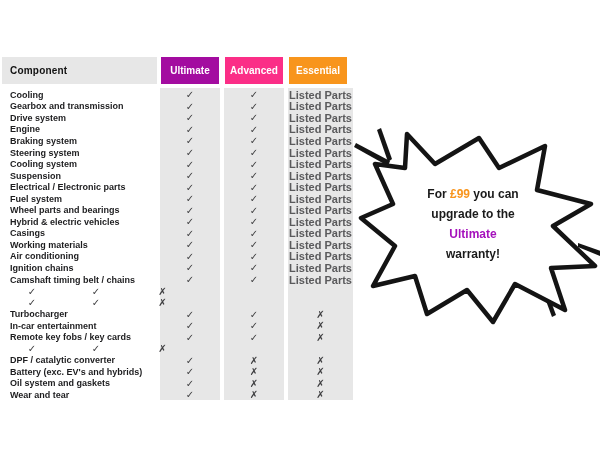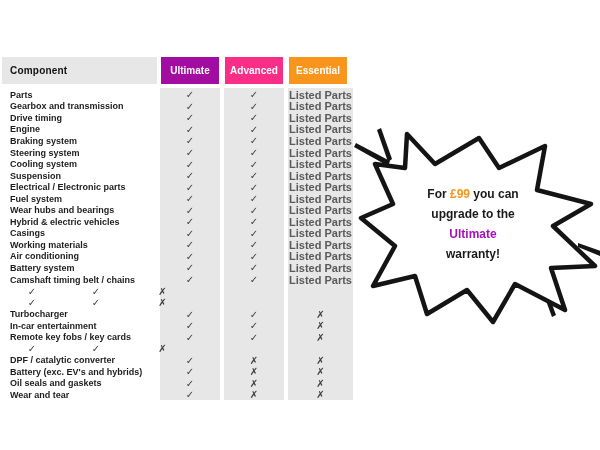--- a/index.html
+++ b/index.html
@@ -51,33 +51,33 @@
   <div class="hdr plan plan-3" style="background-color: rgb(248, 149, 28);">
     <span>Essential</span>
   </div>
 
   <div class="strip strip-1"></div>
   <div class="strip strip-2"></div>
   <div class="strip strip-3"></div>
 
   <div id="rows">
       <div class="row">
-        <span class="comp">Parts</span>
+        <span class="comp">Cooling</span>
         <span class="cell cell-0 mark">✓</span>
         <span class="cell cell-1 mark">✓</span>
         <span class="cell cell-2 listed">Listed Parts</span>
       </div>
       <div class="row">
         <span class="comp">Gearbox and transmission</span>
         <span class="cell cell-0 mark">✓</span>
         <span class="cell cell-1 mark">✓</span>
         <span class="cell cell-2 listed">Listed Parts</span>
       </div>
       <div class="row">
-        <span class="comp">Drive timing</span>
+        <span class="comp">Drive system</span>
         <span class="cell cell-0 mark">✓</span>
         <span class="cell cell-1 mark">✓</span>
         <span class="cell cell-2 listed">Listed Parts</span>
       </div>
       <div class="row">
         <span class="comp">Engine</span>
         <span class="cell cell-0 mark">✓</span>
         <span class="cell cell-1 mark">✓</span>
         <span class="cell cell-2 listed">Listed Parts</span>
       </div>
@@ -111,21 +111,21 @@
         <span class="cell cell-1 mark">✓</span>
         <span class="cell cell-2 listed">Listed Parts</span>
       </div>
       <div class="row">
         <span class="comp">Fuel system</span>
         <span class="cell cell-0 mark">✓</span>
         <span class="cell cell-1 mark">✓</span>
         <span class="cell cell-2 listed">Listed Parts</span>
       </div>
       <div class="row">
-        <span class="comp">Wear hubs and bearings</span>
+        <span class="comp">Wheel parts and bearings</span>
         <span class="cell cell-0 mark">✓</span>
         <span class="cell cell-1 mark">✓</span>
         <span class="cell cell-2 listed">Listed Parts</span>
       </div>
       <div class="row">
         <span class="comp">Hybrid &amp; electric vehicles</span>
         <span class="cell cell-0 mark">✓</span>
         <span class="cell cell-1 mark">✓</span>
         <span class="cell cell-2 listed">Listed Parts</span>
       </div>
@@ -141,21 +141,21 @@
         <span class="cell cell-1 mark">✓</span>
         <span class="cell cell-2 listed">Listed Parts</span>
       </div>
       <div class="row">
         <span class="comp">Air conditioning</span>
         <span class="cell cell-0 mark">✓</span>
         <span class="cell cell-1 mark">✓</span>
         <span class="cell cell-2 listed">Listed Parts</span>
       </div>
       <div class="row">
-        <span class="comp">Battery system</span>
+        <span class="comp">Ignition chains</span>
         <span class="cell cell-0 mark">✓</span>
         <span class="cell cell-1 mark">✓</span>
         <span class="cell cell-2 listed">Listed Parts</span>
       </div>
       <div class="row">
         <span class="comp">Camshaft timing belt / chains</span>
         <span class="cell cell-0 mark">✓</span>
         <span class="cell cell-1 mark">✓</span>
         <span class="cell cell-2 listed">Listed Parts</span>
       </div>
@@ -198,21 +198,21 @@
         <span class="cell cell-1 mark">✗</span>
         <span class="cell cell-2 mark">✗</span>
       </div>
       <div class="row">
         <span class="comp">Battery (exc. EV's and hybrids)</span>
         <span class="cell cell-0 mark">✓</span>
         <span class="cell cell-1 mark">✗</span>
         <span class="cell cell-2 mark">✗</span>
       </div>
       <div class="row">
-        <span class="comp">Oil seals and gaskets</span>
+        <span class="comp">Oil system and gaskets</span>
         <span class="cell cell-0 mark">✓</span>
         <span class="cell cell-1 mark">✗</span>
         <span class="cell cell-2 mark">✗</span>
       </div>
       <div class="row">
         <span class="comp">Wear and tear</span>
         <span class="cell cell-0 mark">✓</span>
         <span class="cell cell-1 mark">✗</span>
         <span class="cell cell-2 mark">✗</span>
       </div>

